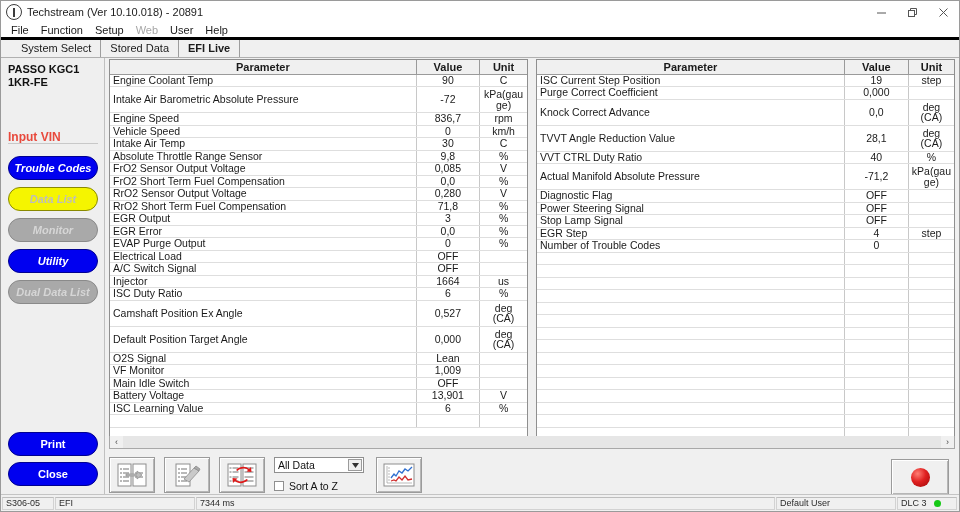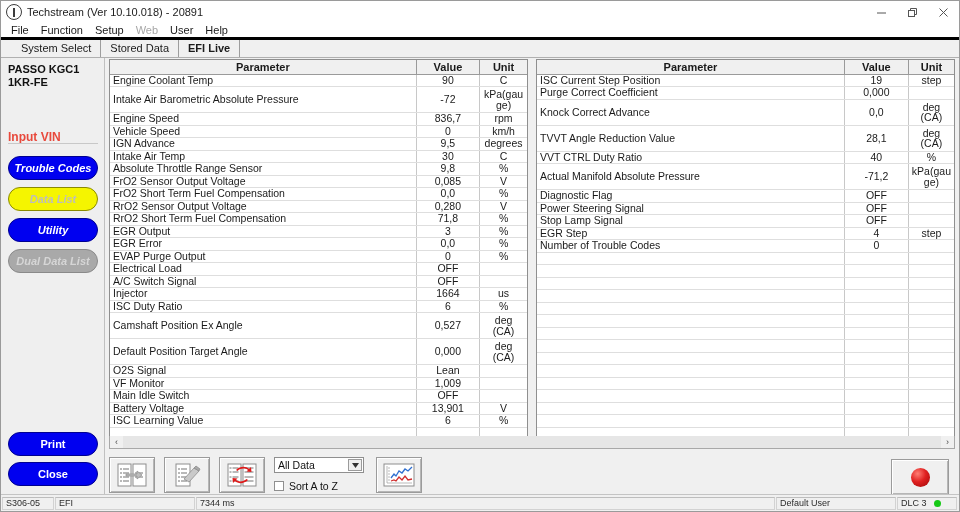--- a/index.html
+++ b/index.html
@@ -358,20 +358,21 @@
       <div class="veh-name">
         <div>PASSO KGC1</div>
         <div>1KR-FE</div>
       </div>
       <div class="input-vin">Input VIN</div>
       <div class="vin-rule"></div>
 
       <div class="navbtns">
         <div class="navbtn blue">Trouble Codes</div>
         <div class="navbtn yellow">Data List</div>
+        <div class="navbtn gray">Monitor</div>
         <div class="navbtn blue">Utility</div>
         <div class="navbtn gray">Dual Data List</div>
       </div>
 
       <div class="bottombtns">
         <div class="navbtn blue">Print</div>
         <div class="navbtn blue">Close</div>
       </div>
     </div>
 
@@ -408,25 +409,20 @@
                 </tr>
                 <tr>
                   <td>Engine Speed</td>
                   <td class="c">836,7</td>
                   <td class="c">rpm</td>
                 </tr>
                 <tr>
                   <td>Vehicle Speed</td>
                   <td class="c">0</td>
                   <td class="c">km/h</td>
-                </tr>
-                <tr>
-                  <td>IGN Advance</td>
-                  <td class="c">9,5</td>
-                  <td class="c">degrees</td>
                 </tr>
                 <tr>
                   <td>Intake Air Temp</td>
                   <td class="c">30</td>
                   <td class="c">C</td>
                 </tr>
                 <tr>
                   <td>Absolute Throttle Range Sensor</td>
                   <td class="c">9,8</td>
                   <td class="c">%</td>

